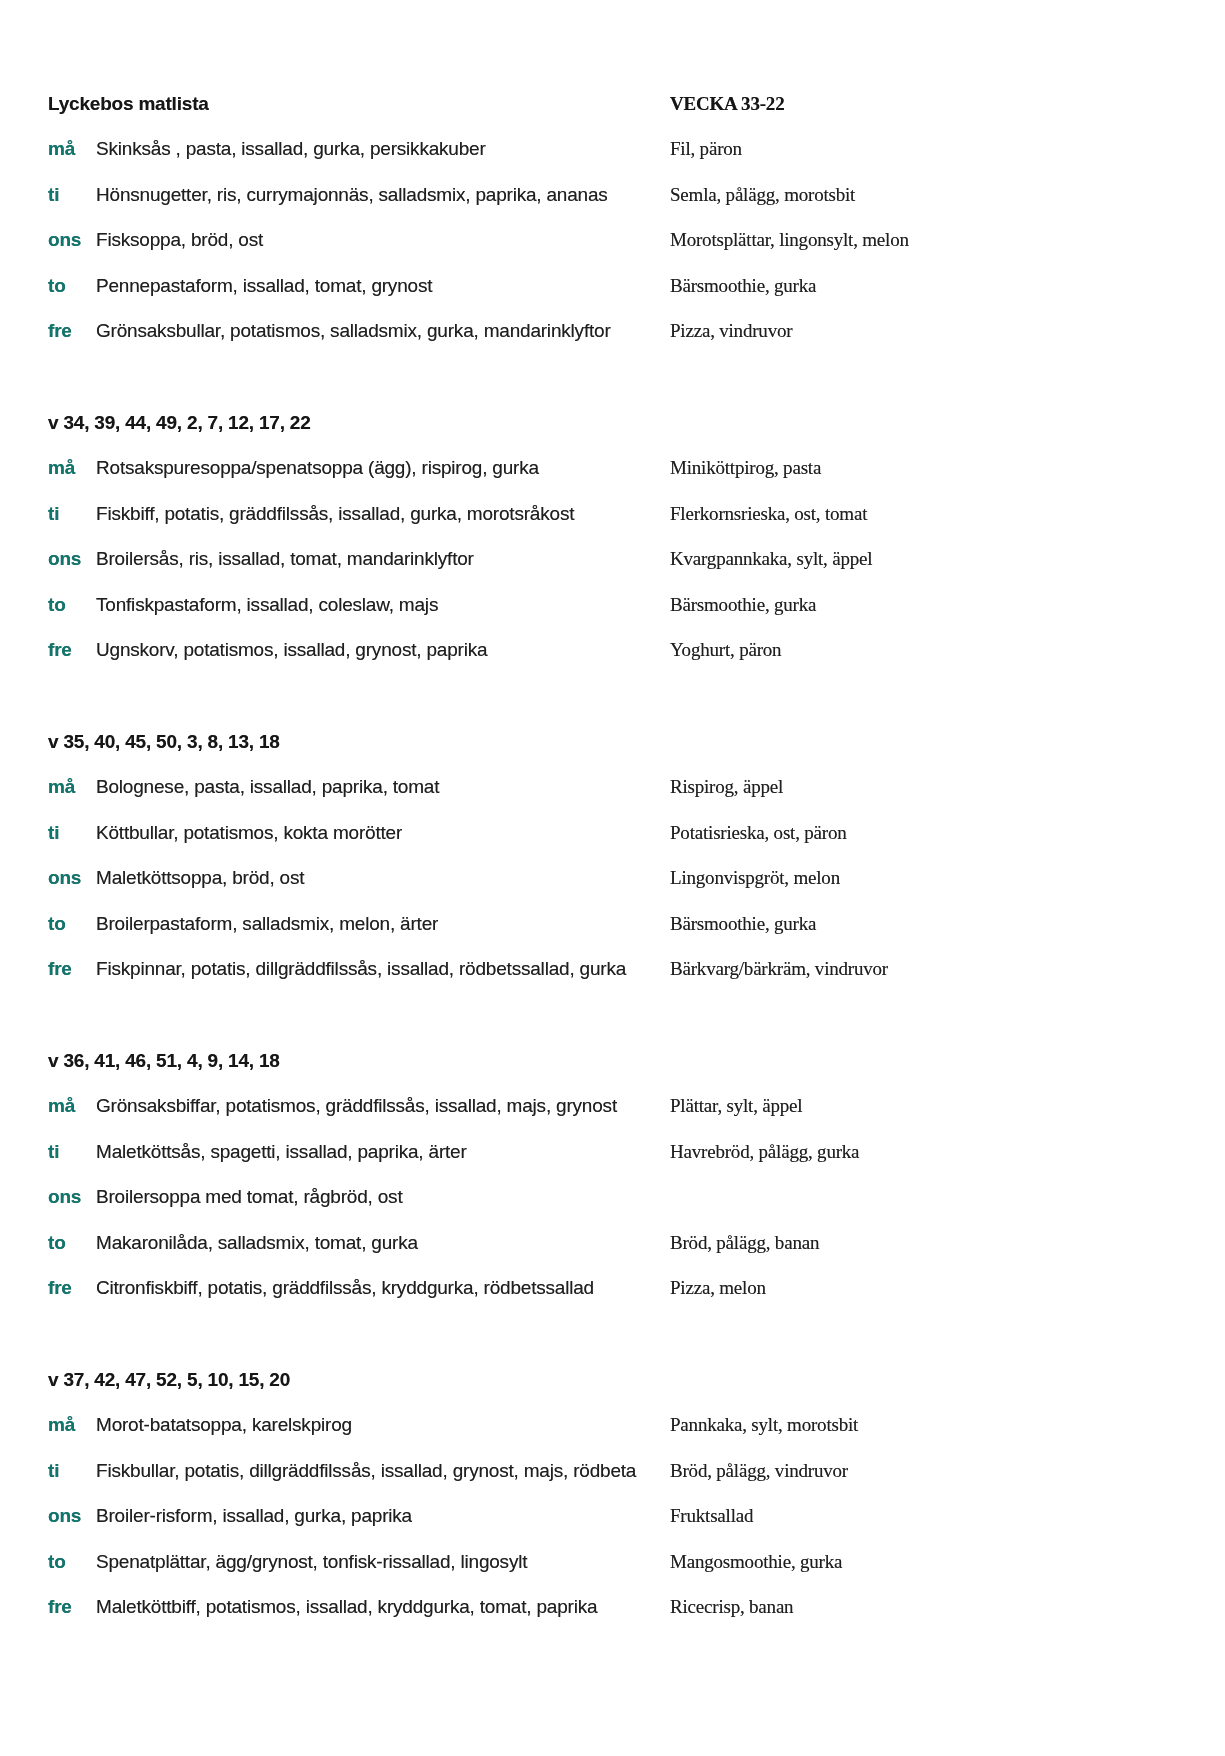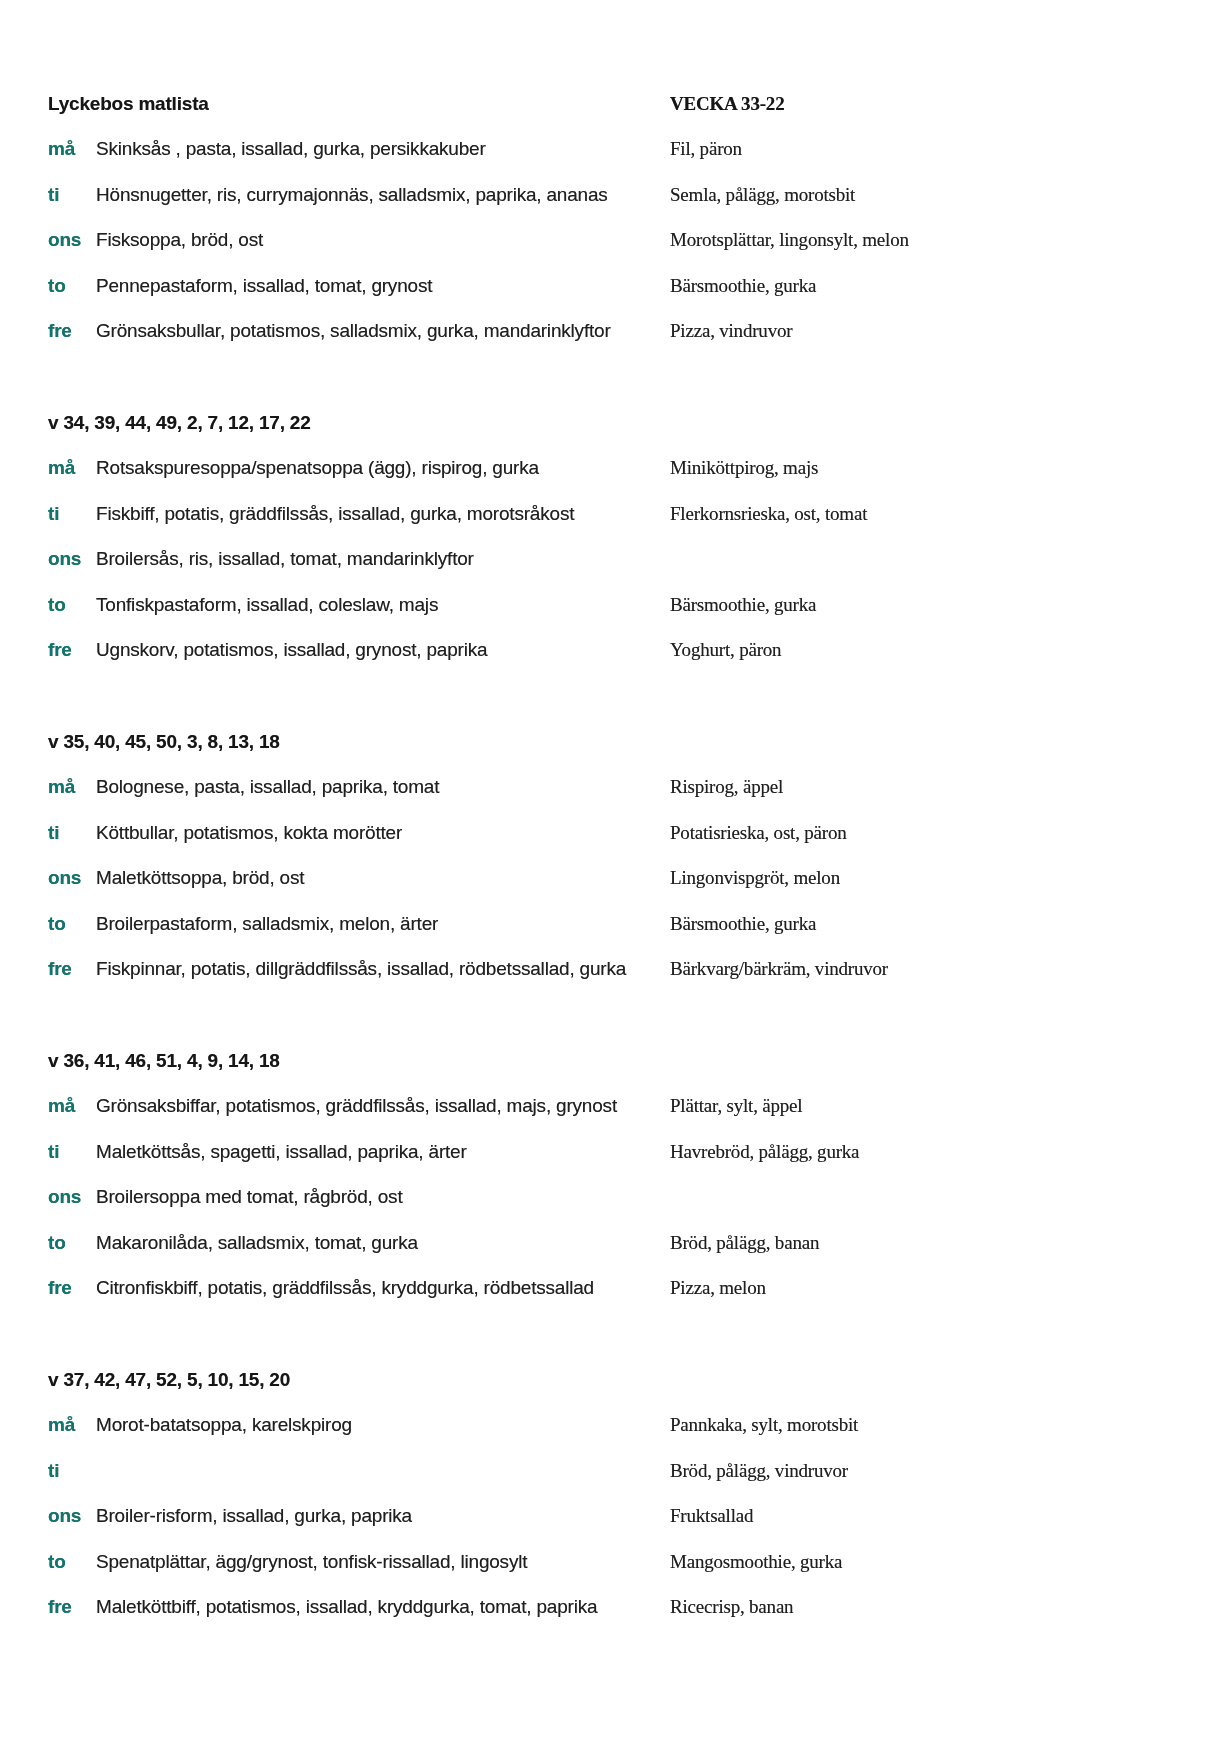--- a/index.html
+++ b/index.html
@@ -91,30 +91,31 @@
             <span class="right-col">Pizza, vindruvor</span>
           </div>
         </div>
         <div class="week-section section">
           <div class="line">
             <span class="bold">v 34, 39, 44, 49, 2, 7, 12, 17, 22</span>
           </div>
           <div class="line">
             <span class="day-cell">må</span>
             <span class="meal-cell">Rotsakspuresoppa/spenatsoppa (ägg), rispirog, gurka</span>
-            <span class="right-col">Miniköttpirog, majs</span>
+            <span class="right-col">Miniköttpirog, pasta</span>
           </div>
           <div class="line">
             <span class="day-cell">ti</span>
             <span class="meal-cell">Fiskbiff, potatis, gräddfilssås, issallad, gurka, morotsråkost</span>
             <span class="right-col">Flerkornsrieska, ost, tomat</span>
           </div>
           <div class="line">
             <span class="day-cell">ons</span>
             <span class="meal-cell">Broilersås, ris, issallad, tomat, mandarinklyftor</span>
+            <span class="right-col">Kvargpannkaka, sylt, äppel</span>
           </div>
           <div class="line">
             <span class="day-cell">to</span>
             <span class="meal-cell">Tonfiskpastaform, issallad, coleslaw, majs</span>
             <span class="right-col">Bärsmoothie, gurka</span>
           </div>
           <div class="line">
             <span class="day-cell">fre</span>
             <span class="meal-cell">Ugnskorv, potatismos, issallad, grynost, paprika</span>
             <span class="right-col">Yoghurt, päron</span>
@@ -183,20 +184,21 @@
           <div class="line">
             <span class="bold">v 37, 42, 47, 52, 5, 10, 15, 20</span>
           </div>
           <div class="line">
             <span class="day-cell">må</span>
             <span class="meal-cell">Morot-batatsoppa, karelskpirog</span>
             <span class="right-col">Pannkaka, sylt, morotsbit</span>
           </div>
           <div class="line">
             <span class="day-cell">ti</span>
+            <span class="meal-cell">Fiskbullar, potatis, dillgräddfilssås, issallad, grynost, majs, rödbeta</span>
             <span class="right-col">Bröd, pålägg, vindruvor</span>
           </div>
           <div class="line">
             <span class="day-cell">ons</span>
             <span class="meal-cell">Broiler-risform, issallad, gurka, paprika</span>
             <span class="right-col">Fruktsallad</span>
           </div>
           <div class="line">
             <span class="day-cell">to</span>
             <span class="meal-cell">Spenatplättar, ägg/grynost,  tonfisk-rissallad, lingosylt</span>

